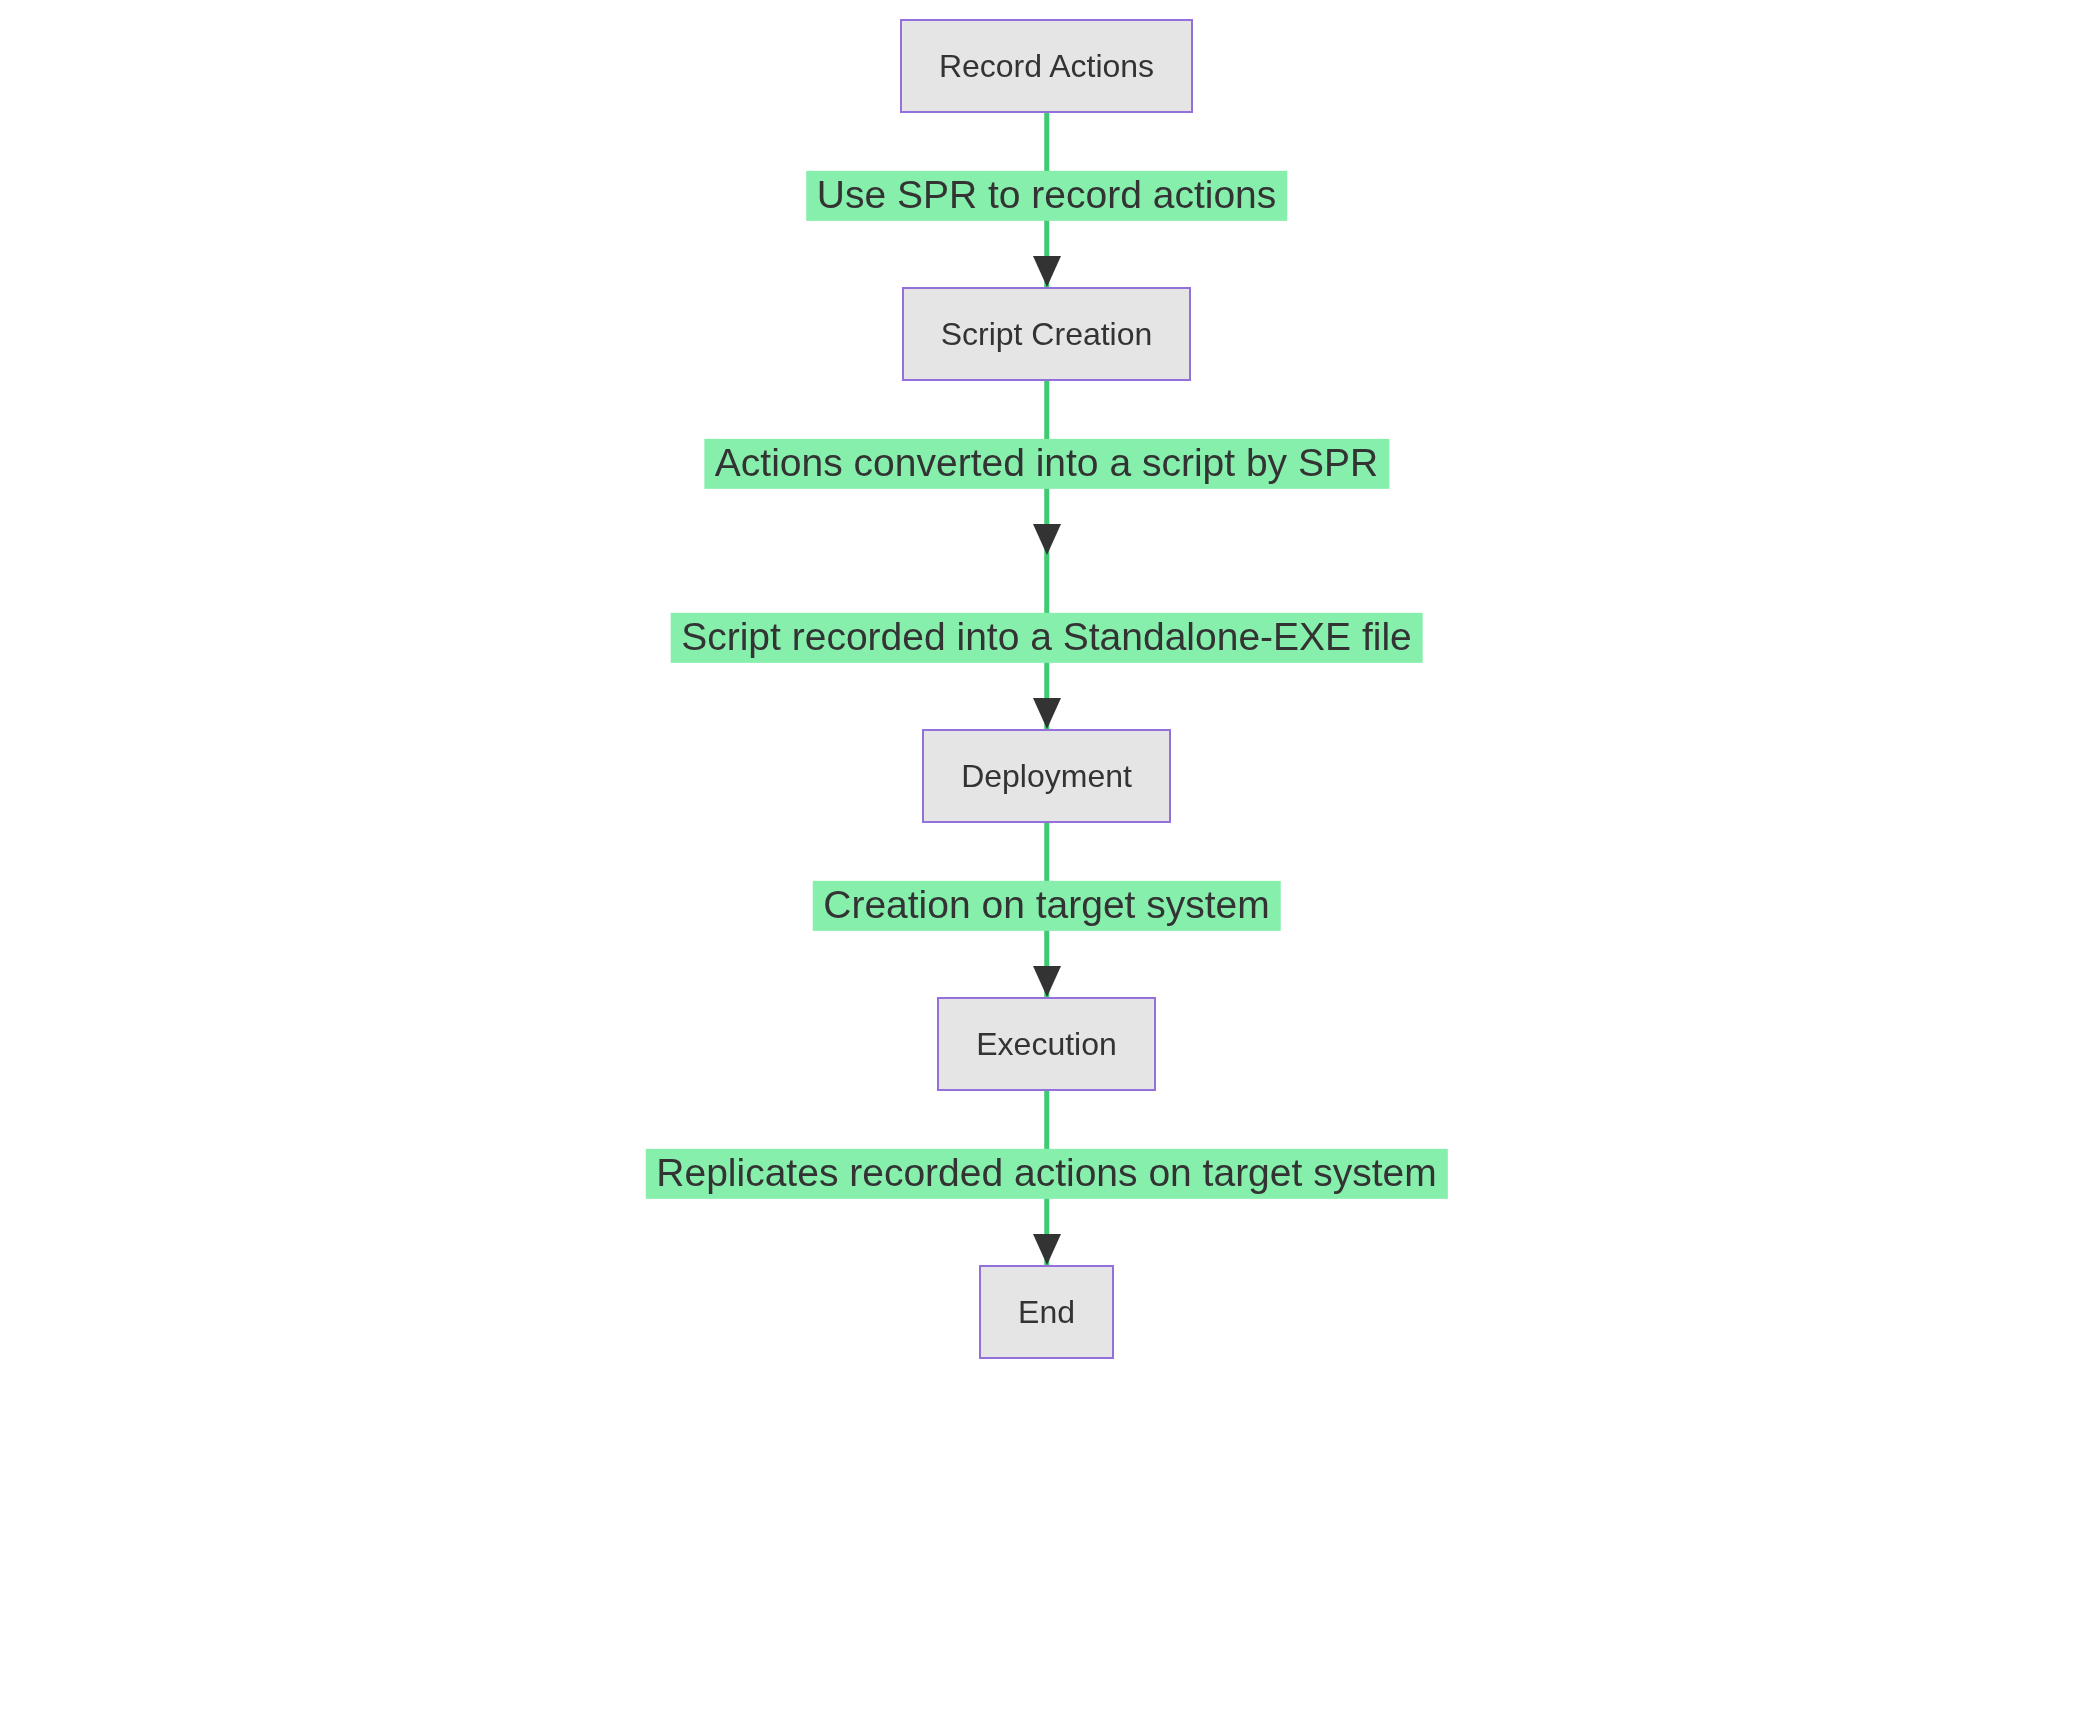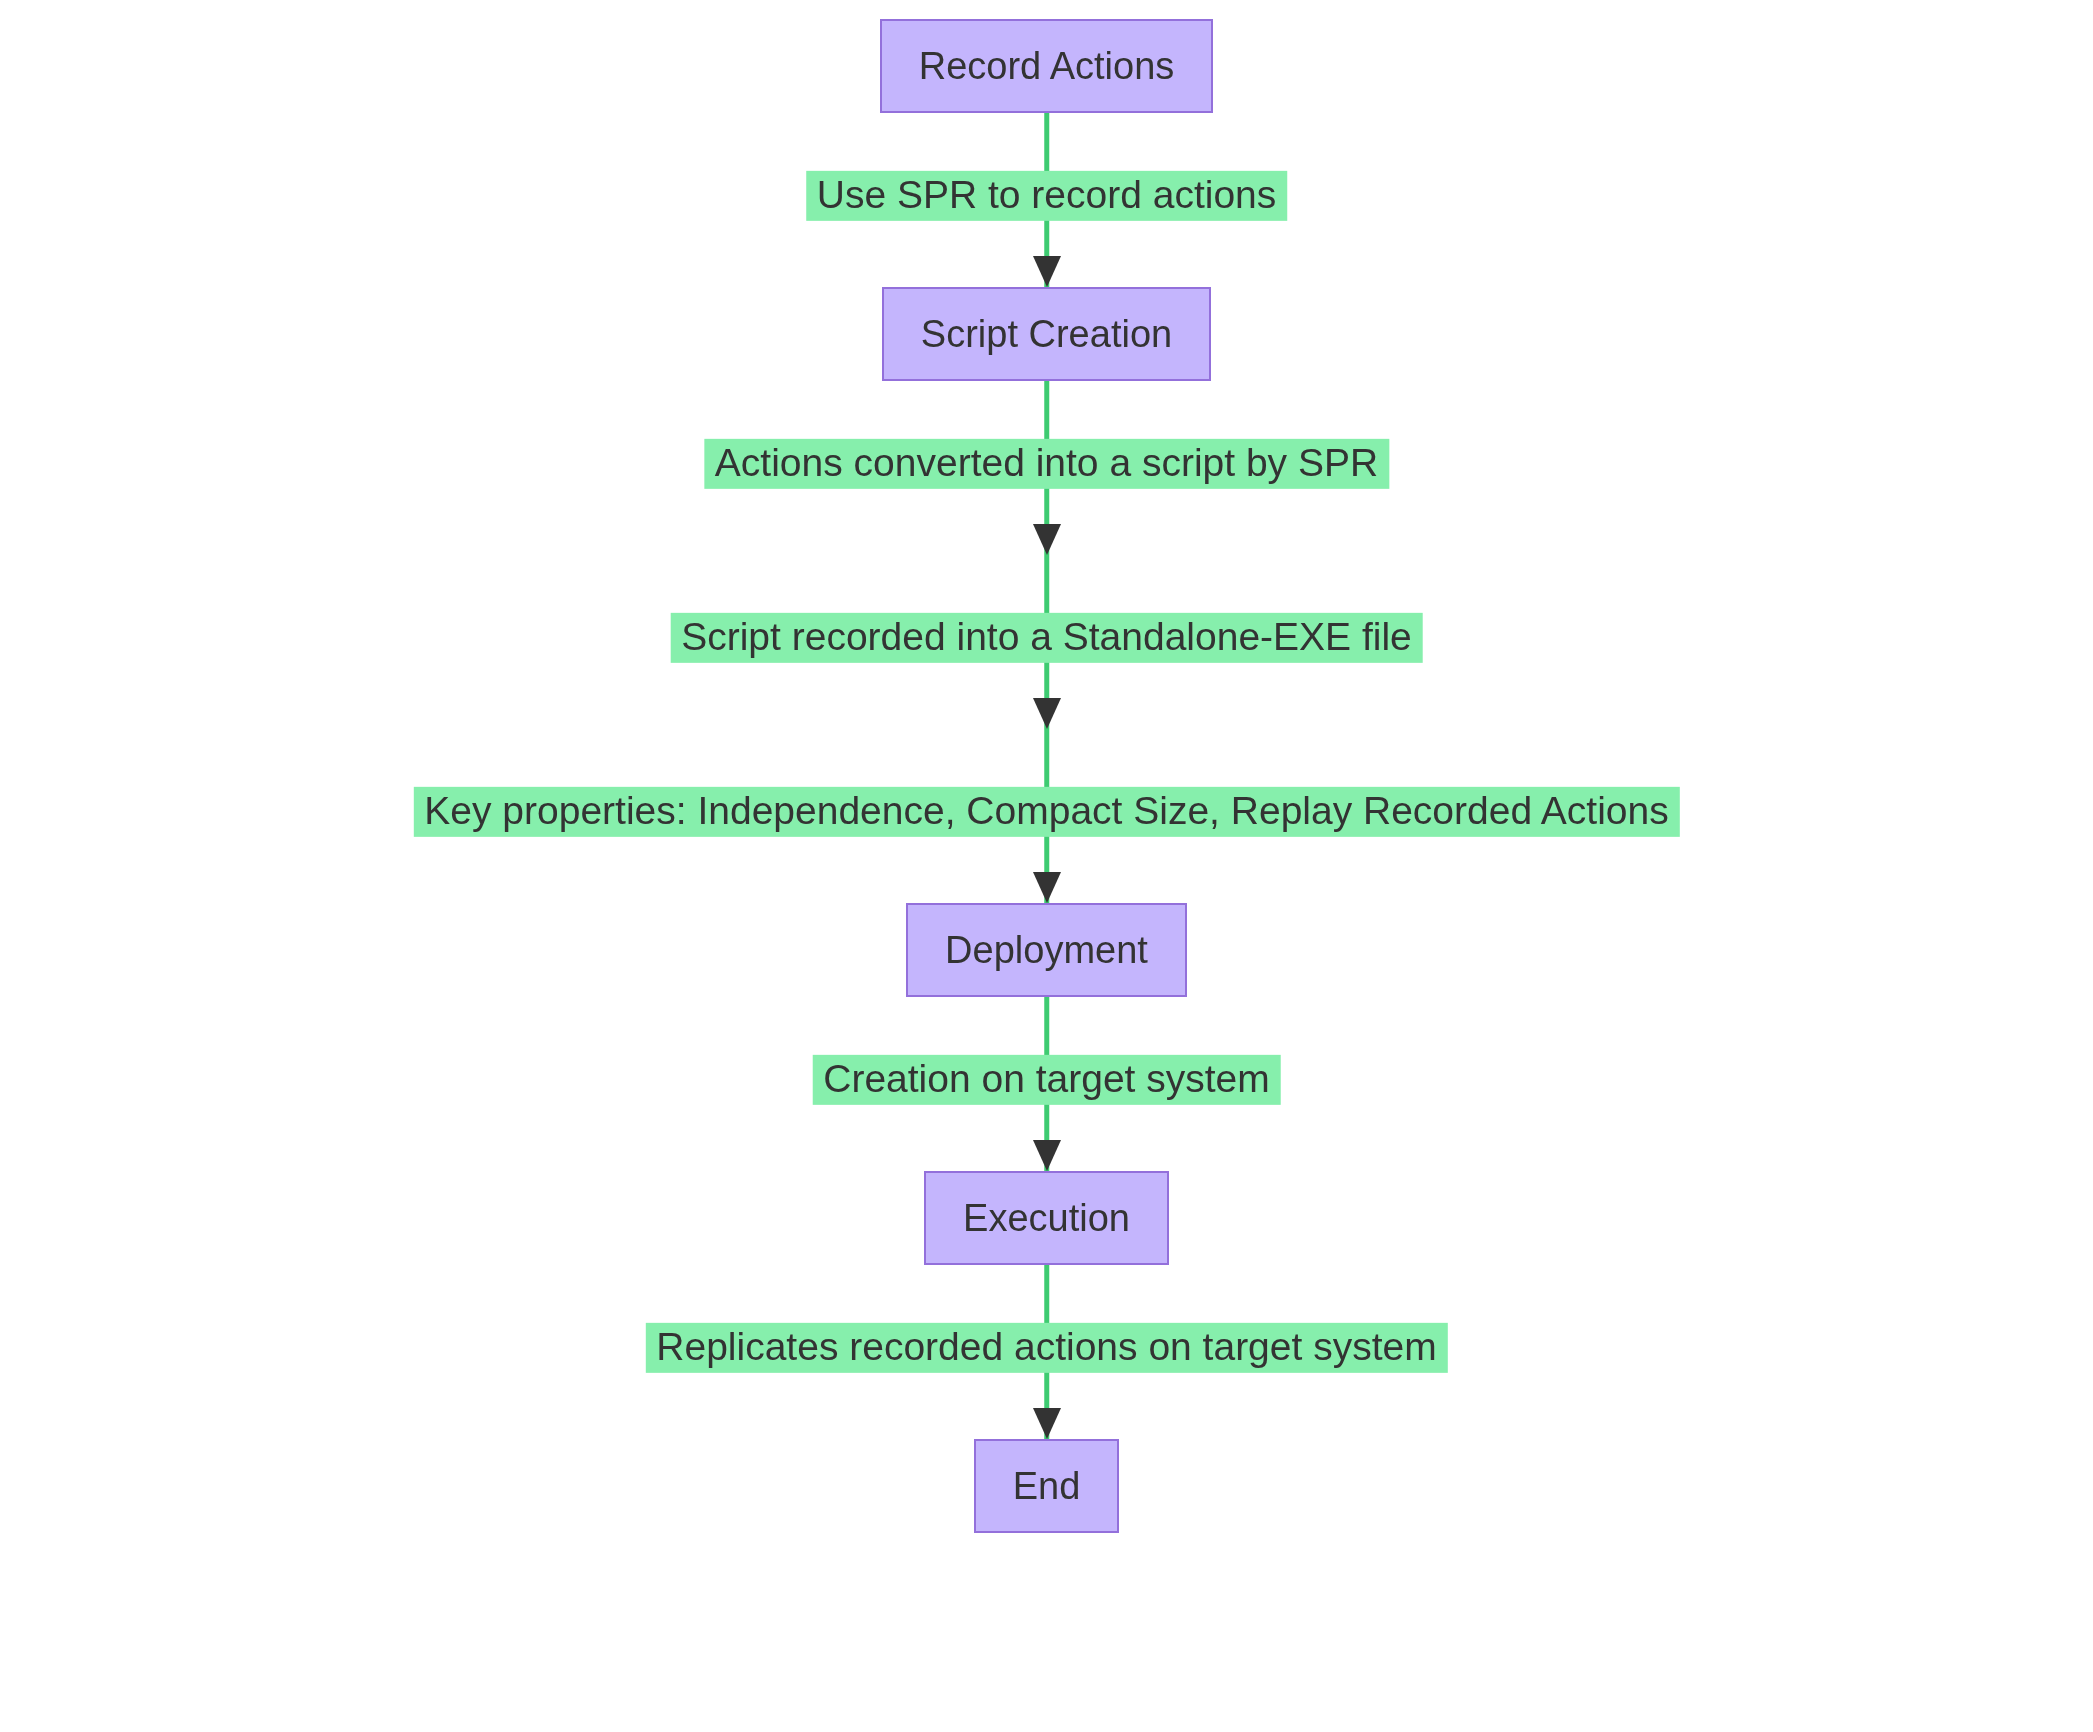--- a/index.html
+++ b/index.html
@@ -17,26 +17,26 @@
     padding-top: 18.5px;
     box-sizing: border-box;
   }
   .node {
     position: relative;
     z-index: 2;
     box-sizing: border-box;
     height: 94px;
     min-width: 102px;
     padding: 0 37px;
-    background: #c4b5fd;
+    background: #e5e5e5;
     border: 2.3px solid #9370DB;
     display: flex;
     align-items: center;
     justify-content: center;
-    font-size: 38px;
+    font-size: 32px;
     line-height: 1;
     color: #333333;
     white-space: nowrap;
     flex: 0 0 auto;
   }
   .edge {
     position: relative;
     z-index: 1;
     width: 100%;
     height: 174px;
@@ -103,25 +103,20 @@
   </div>
 
 
   <div class="edge">
     <div class="line"></div>
     <div class="edge-label">Script recorded into a Standalone-EXE file</div>
     <div class="arrowhead"></div>
   </div>
 
 
-  <div class="edge">
-    <div class="line"></div>
-    <div class="edge-label">Key properties: Independence, Compact Size, Replay Recorded Actions</div>
-    <div class="arrowhead"></div>
-  </div>
 
   <div class="node">
     <span>Deployment</span>
   </div>
 
   <div class="edge">
     <div class="line"></div>
     <div class="edge-label">Creation on target system</div>
     <div class="arrowhead"></div>
   </div>

